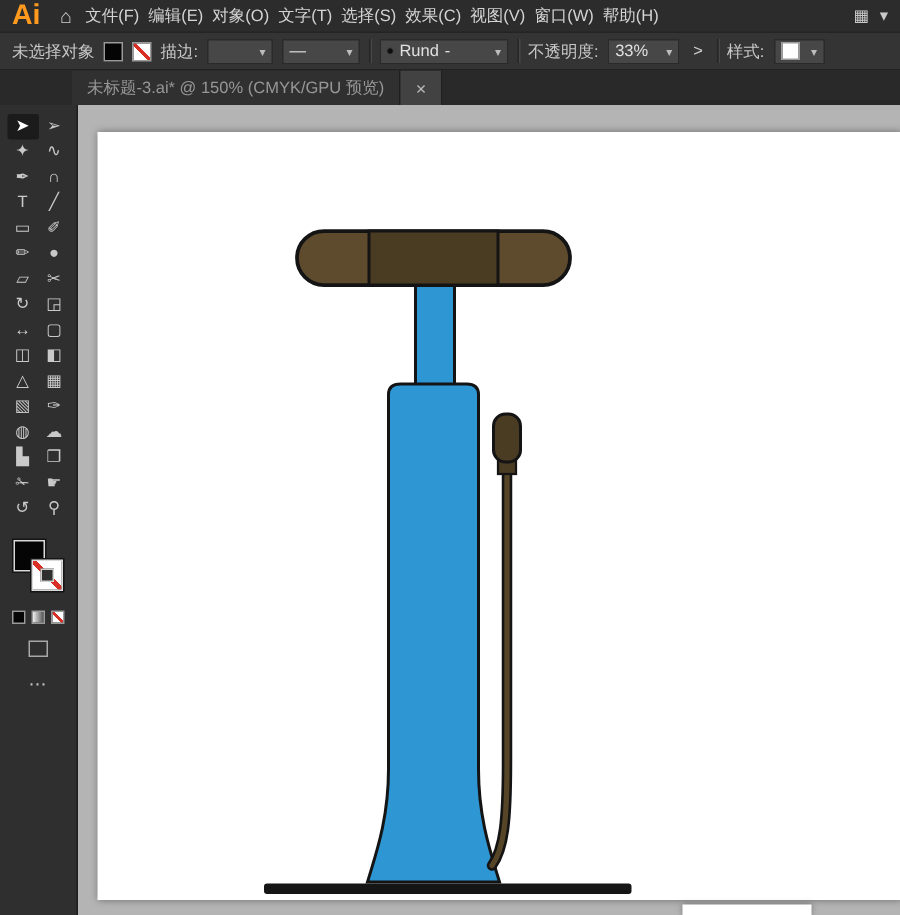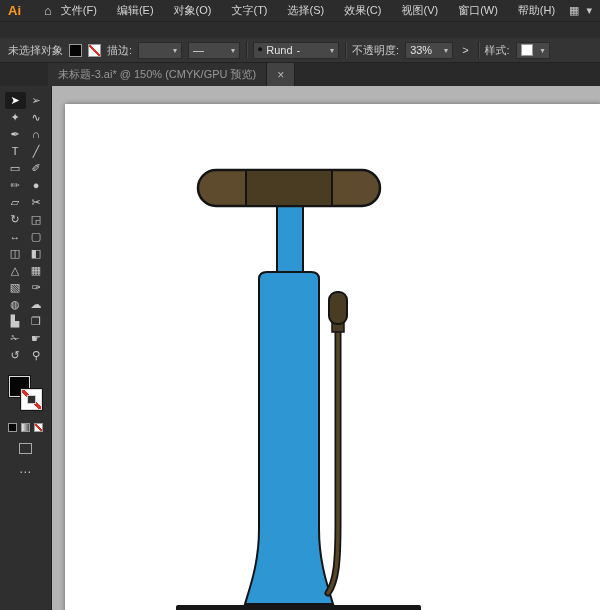--- a/index.html
+++ b/index.html
@@ -9,30 +9,30 @@
     font-size: 11px;
     background: var(--ui-bg, #2c2c2c);
     color: var(--ui-text, #d4d4d4);
   }
 
   
   .menubar {
     height: 22px; background: var(--ui-bg); display: flex; align-items: center;
     padding: 0 8px; gap: 9px; border-bottom: 1px solid #242424;
   }
-  .ai-logo { color: var(--accent-orange); font-weight: bold; font-size: 13px; margin-right: 14px; }
+  .ai-logo { color: var(--accent-orange); font-weight: bold; font-size: 19px; margin-right: 4px; }
   .home-icon { font-size: 13px; color: #cfcfcf; }
-  .menubar-items { display: flex; gap: 20px; }
+  .menubar-items { display: flex; gap: 6px; }
   .menu-item { cursor: default; white-space: nowrap; }
   .menubar-right { margin-left: auto; display: flex; gap: 7px; align-items: center; color: #c9c9c9; }
 
   
   .controlbar {
     height: 25px; background: var(--ui-bar); display: flex; align-items: center;
-    gap: 6px; padding: 0 8px; border-bottom: 1px solid #222; margin-top: 16px;
+    gap: 6px; padding: 0 8px; border-bottom: 1px solid #222;
   }
   .ctl-label { color: #c7c7c7; white-space: nowrap; }
   .field {
     background: var(--ui-field); border: 1px solid #2a2a2a; height: 17px;
     display: flex; align-items: center; gap: 4px; padding: 0 4px; min-width: 26px;
   }
   .chev { font-size: 8px; color: #bdbdbd; margin-left: auto; }
   .well-fill  { width: 13px; height: 13px; background: #040404; border: 1px solid #9a9a9a; }
   .well-stroke{
     width: 13px; height: 13px; border: 1px solid #9a9a9a;

